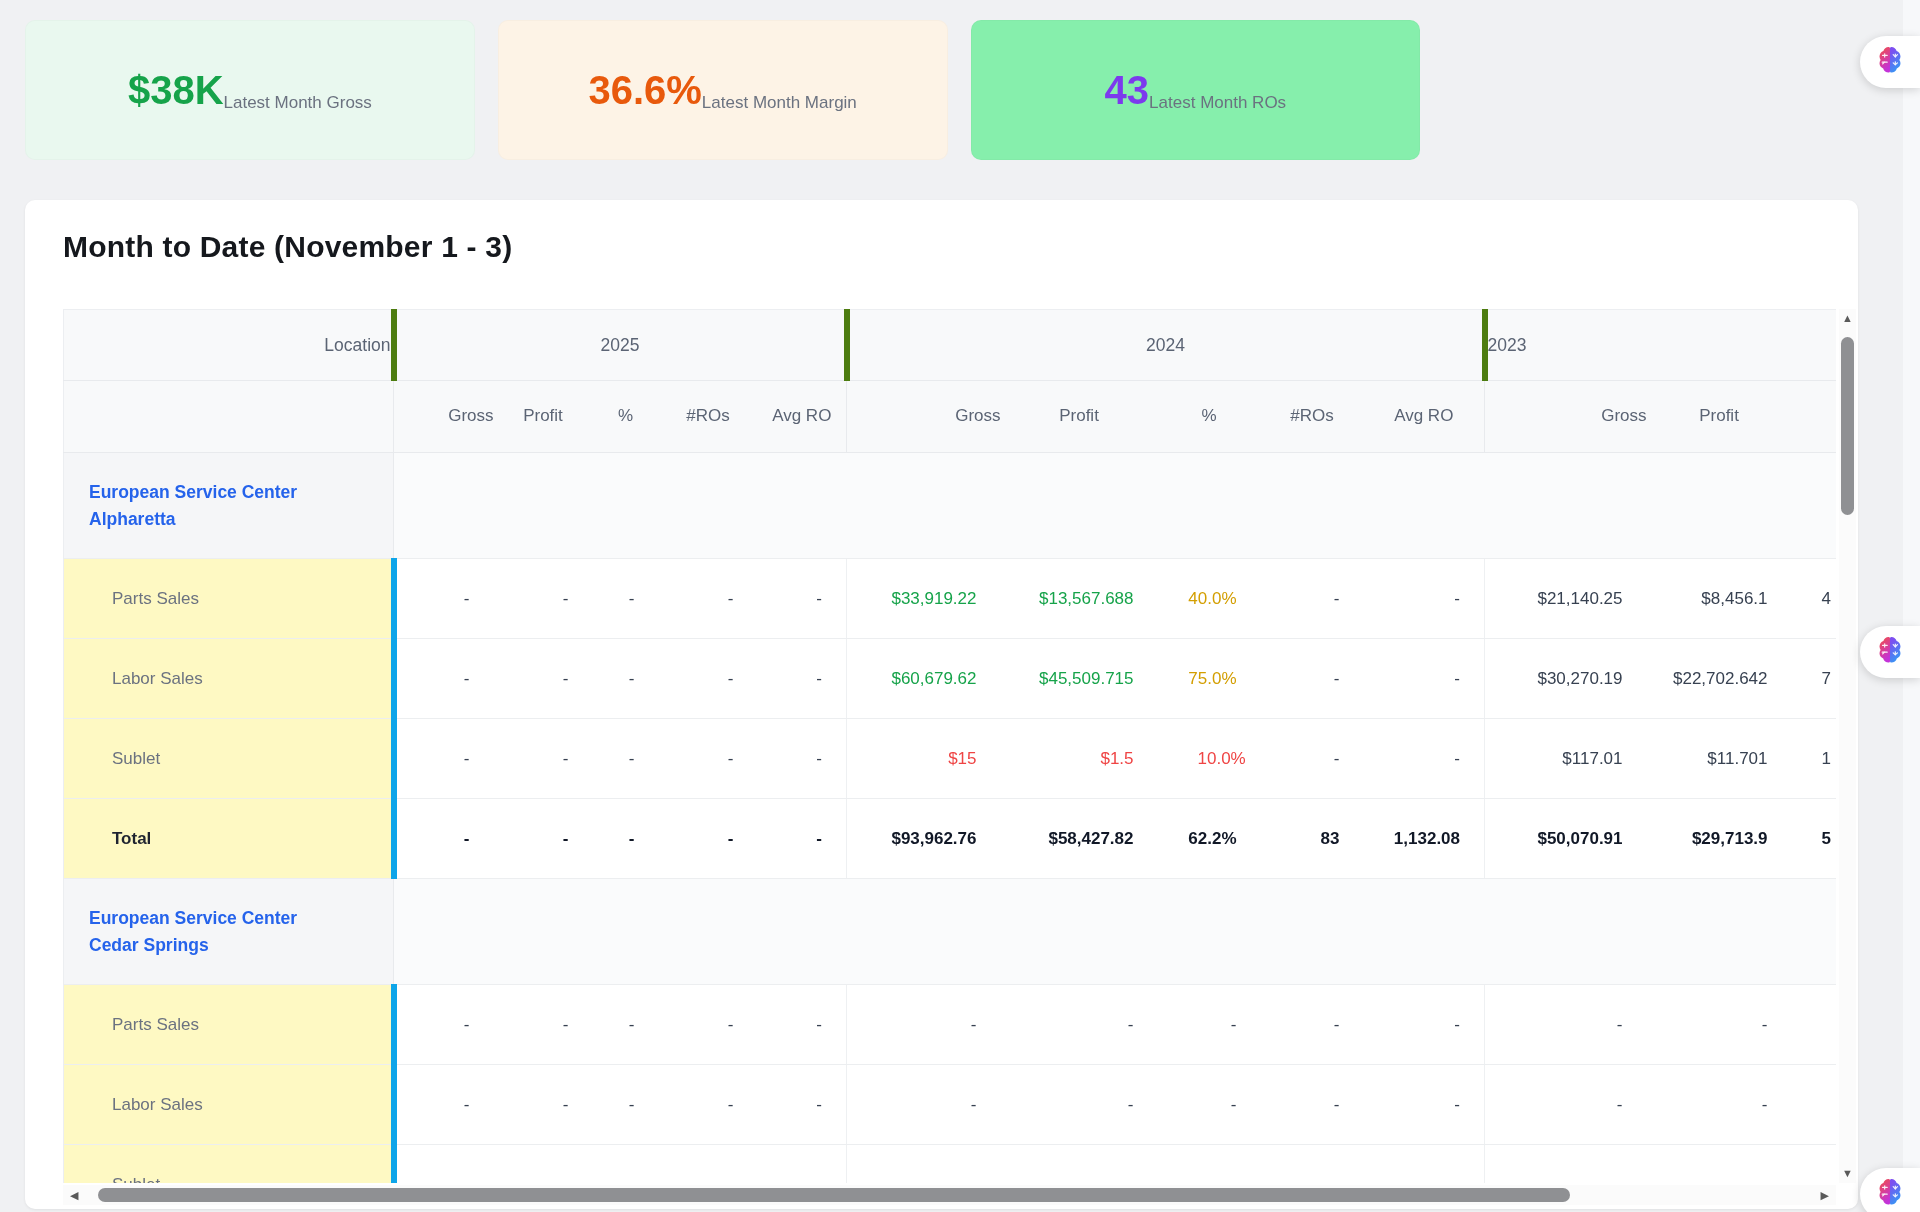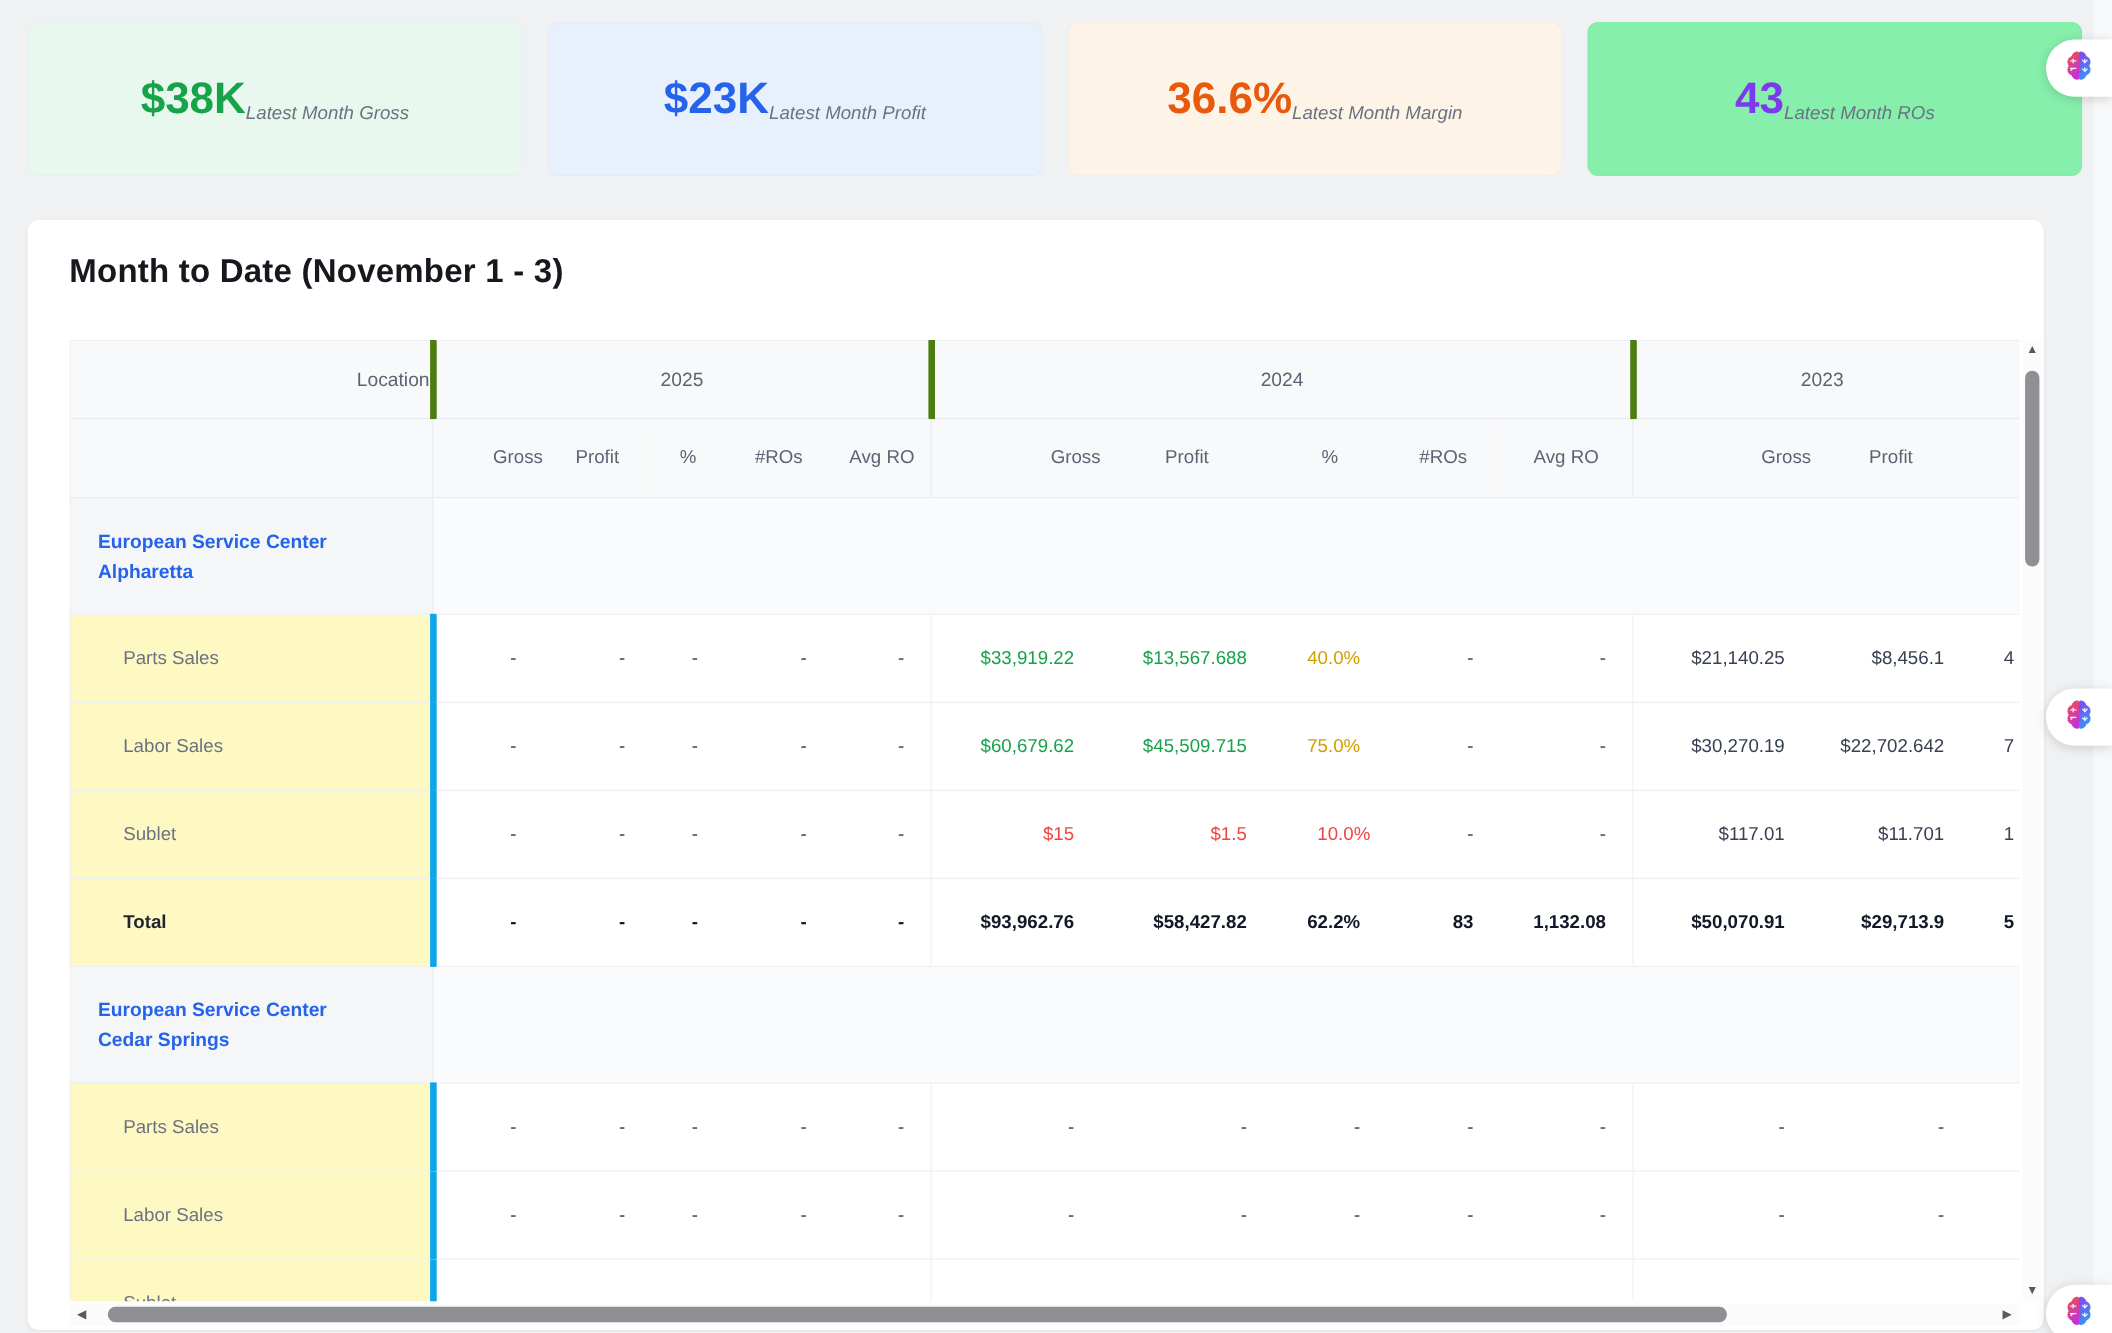--- a/index.html
+++ b/index.html
@@ -9,33 +9,33 @@
     background:#f0f1f3;
     font-family:"Liberation Sans", sans-serif;
     color:#374151;
   }
   .right-strip{position:absolute;right:0;top:0;width:17px;height:1212px;background:#f7f8fa;}
 
   
   .stat-cards{position:absolute;left:25px;top:20px;width:1868px;display:grid;grid-template-columns:repeat(4,1fr);gap:23px;}
   .stat-card{height:140px;border-radius:10px;display:flex;flex-direction:row;align-items:center;justify-content:center;border:1px solid rgba(0,0,0,0.02);}
   .stat-value{font-size:40px;font-weight:700;}
-  .stat-label{font-size:17px;color:#6b7280;margin-top:25px;font-style:italic;}
+  .stat-label{font-size:17px;color:#6b7280;margin-top:25px;}
 
   
   .main-card{position:absolute;left:25px;top:200px;width:1833px;height:1009px;background:#ffffff;border-radius:10px;box-shadow:0 1px 3px rgba(0,0,0,0.07);}
   .page-title{position:absolute;left:63px;top:230px;font-size:30px;font-weight:700;color:#15181d;letter-spacing:0.2px;}
 
   
   .table-viewport{position:absolute;left:63px;top:309px;width:1773px;height:874px;overflow:hidden;}
   table{border-collapse:collapse;table-layout:fixed;width:1827px;font-size:17px;}
   thead th{background:#f8f9fa;color:#5b6474;font-weight:400;}
   .th-loc{height:71px;text-align:right;padding-left:24px;border-top:1px solid #eceef1;border-left:1px solid #eceef1;border-bottom:1px solid #e8eaed;font-size:17.5px;}
   .th-year{height:71px;text-align:center;border-top:1px solid #eceef1;border-left:6px solid #4d7c0f;border-bottom:1px solid #e8eaed;font-size:17.5px;}
-  .th-year.y2{text-align:center;padding-right:65px;}
+  .th-year.y2{text-align:left;padding-right:65px;}
   .th-sub{height:72px;text-align:center;border-bottom:1px solid #e8eaed;font-size:17px;line-height:1.35;}
   .th-sub.first{border-left:1px solid #eceef1;}
   .th-sub.gstart{border-left:1px solid #e8eaed;text-align:right;}
 
   tbody td{border-bottom:1px solid #eceef0;}
   tr.row-data{height:80px;}
   tr.row-loc{height:106px;}
   .td-label{background:#fef9c3;color:#6b7280;padding-left:48px;border-left:1px solid #eceef1;border-right:6px solid #0ea5e9;}
   .td-loc{background:#f5f6f8;padding-left:25px;vertical-align:middle;border-left:1px solid #eceef1;border-right:1px solid #e8eaed;}
   .td-loc-rest{background:#fafbfc;}
@@ -63,24 +63,20 @@
 </style>
 </head>
 <body>
 
 <div class="right-strip"></div>
 
 <div class="stat-cards">
     <div class="stat-card" style="background: rgb(233, 248, 239);">
       <div class="stat-value" style="color:#16a34a">$38K</div>
       <div class="stat-label">Latest Month Gross</div>
-    </div>
-    <div class="stat-card" style="background: rgb(232, 240, 252);">
-      <div class="stat-value" style="color:#2563eb">$23K</div>
-      <div class="stat-label">Latest Month Profit</div>
     </div>
     <div class="stat-card" style="background: rgb(253, 243, 230);">
       <div class="stat-value" style="color:#e8590c">36.6%</div>
       <div class="stat-label">Latest Month Margin</div>
     </div>
     <div class="stat-card" style="background: #86efac;">
       <div class="stat-value" style="color:#7c3aed">43</div>
       <div class="stat-label">Latest Month ROs</div>
     </div>
   </div>

